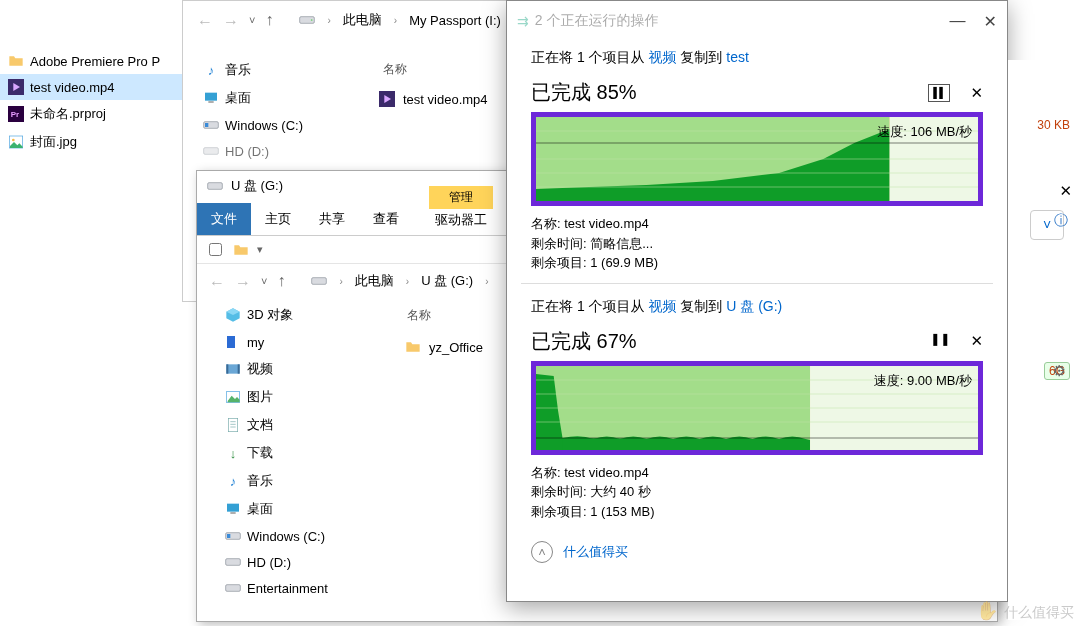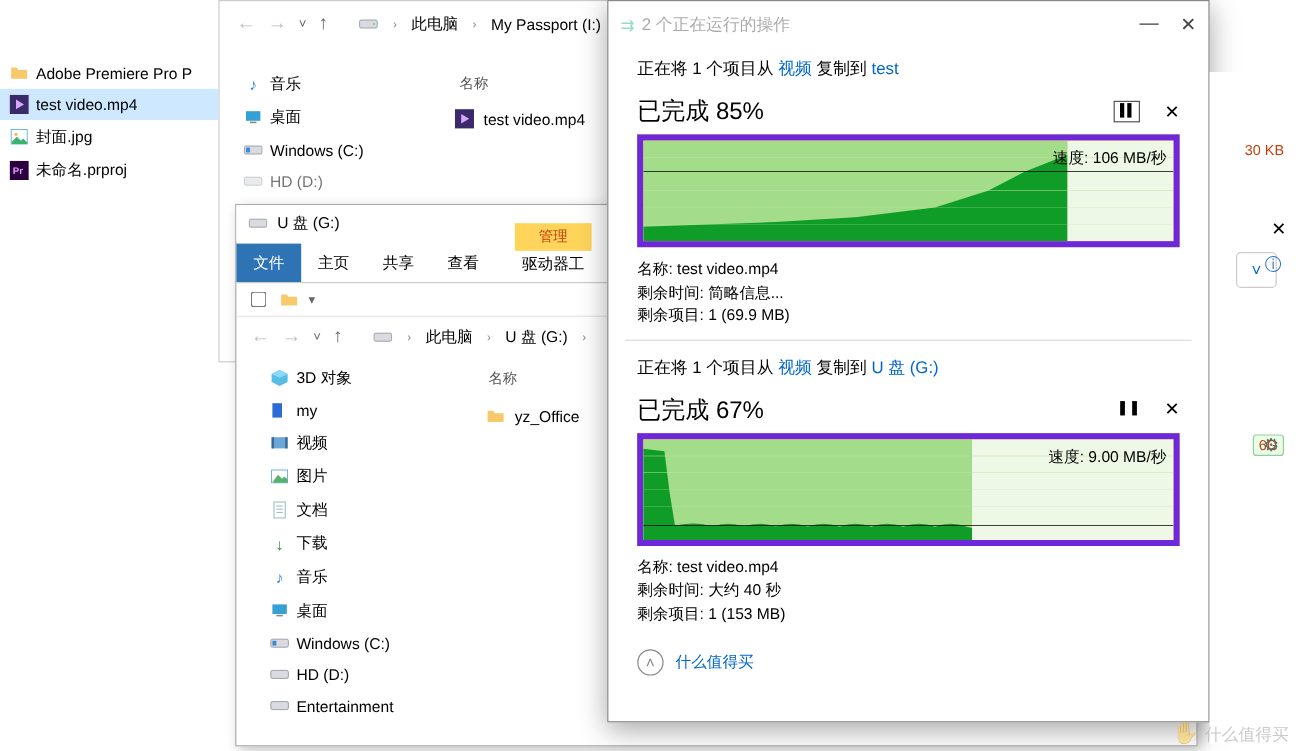--- a/index.html
+++ b/index.html
@@ -18,21 +18,21 @@
 #win1 .side .tree-row{padding:5px 4px 5px 6px}
 #win1 .hdr{position:absolute;left:200px;top:60px;font-size:12px;color:#555}
 #win1 .file{position:absolute;left:196px;top:90px;display:flex;align-items:center;gap:8px;font-size:13px}
 
 
 #win2{left:196px;top:170px;width:800px;height:450px;background:#fff;border:1px solid #aaa;box-shadow:3px 3px 10px rgba(0,0,0,.25)}
 #win2 .title{display:flex;align-items:center;gap:8px;padding:6px 10px;background:#fff;font-size:13px}
 #win2 .ribbon{display:flex;align-items:flex-end;border-bottom:1px solid #ccc;height:34px;font-size:13px}
 #win2 .ribbon .tab{padding:7px 14px}
 #win2 .ribbon .file{background:#2e74b5;color:#fff}
-#win2 .ribbon .amber{background:#ffd45a;color:#c2410c}
+#win2 .ribbon .amber{background:#ffd45a;color:#000000}
 #win2 .qat{display:flex;align-items:center;gap:8px;padding:4px 8px;border-bottom:1px solid #e5e5e5}
 #win2 .nav{display:flex;align-items:center;gap:10px;padding:8px 12px}
 #win2 .side{position:absolute;left:20px;top:130px;width:170px}
 #win2 .hdr{position:absolute;left:210px;top:136px;font-size:12px;color:#555}
 #win2 .folder{position:absolute;left:208px;top:168px;display:flex;align-items:center;gap:8px;font-size:13px}
 
 
 #dlg{left:506px;top:0;width:500px;height:600px;background:#fff;border:1px solid #888;box-shadow:0 6px 22px rgba(0,0,0,.35)}
 #dlg .tbar{display:flex;align-items:center;justify-content:space-between;padding:6px 10px 0;height:28px;font-size:14px}
 #dlg .tbar .l{display:flex;align-items:center;gap:6px;color:#444;opacity:.45}
@@ -81,35 +81,35 @@
         <svg viewBox="0 0 24 24" width="16" height="16">
           <rect width="24" height="24" fill="#3b2a6a"></rect>
           <polygon points="8,6 18,12 8,18" fill="#d9a6ff"></polygon>
         </svg>
       </span>
     <span>test video.mp4</span>
   </div>
   <div class="tree-row">
     <span class="ico">
         <svg viewBox="0 0 24 24" width="16" height="16">
+          <rect width="24" height="24" fill="#2a003f"></rect>
+          <text x="4" y="17" font-size="12" fill="#e89bff" font-weight="bold">Pr</text>
+        </svg>
+      </span>
+    <span>未命名.prproj</span>
+  </div>
+  <div class="tree-row">
+    <span class="ico">
+        <svg viewBox="0 0 24 24" width="16" height="16">
           <rect x="2" y="3" width="20" height="18" fill="#fff" stroke="#4aa3df"></rect>
           <circle cx="8" cy="9" r="2" fill="#f5b945"></circle>
           <path d="M3 18l6-6 5 5 3-3 5 5v2H3z" fill="#3cb371"></path>
         </svg>
       </span>
     <span>封面.jpg</span>
-  </div>
-  <div class="tree-row">
-    <span class="ico">
-        <svg viewBox="0 0 24 24" width="16" height="16">
-          <rect width="24" height="24" fill="#2a003f"></rect>
-          <text x="4" y="17" font-size="12" fill="#e89bff" font-weight="bold">Pr</text>
-        </svg>
-      </span>
-    <span>未命名.prproj</span>
   </div>
 </div>
 
 <div id="win1" class="abs">
   <div class="nav">
     <span class="arrow dis">←</span>
     <span class="arrow dis">→</span>
     <span class="chev">˅</span>
     <span class="arrow">↑</span>
     <span style="width:6px"></span>

